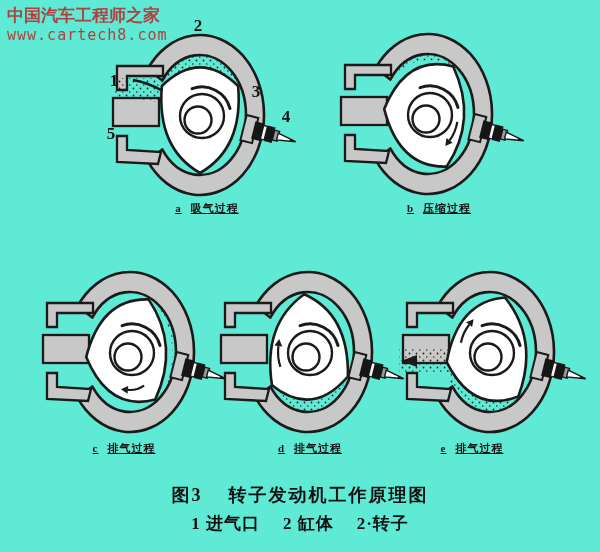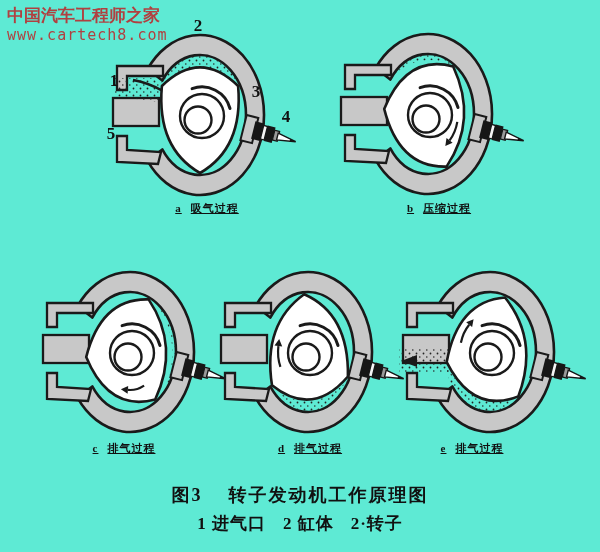--- a/index.html
+++ b/index.html
@@ -9,21 +9,21 @@
   .wm1{font-size:17px;font-weight:700;font-family:"Liberation Serif",serif;}
   .wm2{font-size:15px;font-family:"DejaVu Sans Mono",monospace;letter-spacing:1px;text-align:right;}
   .panel-svg{position:absolute;}
   .panel-label{position:absolute;transform:translateX(-50%);white-space:nowrap;
                font-size:11px;font-weight:700;letter-spacing:1px;text-decoration:underline;}
   .panel-label .ltr{margin-right:9px;font-family:"Liberation Serif",serif;}
   .caption{position:absolute;left:0;width:100%;top:483px;text-align:center;
            font-size:18px;font-weight:700;letter-spacing:2px;}
   .caption .figno{margin-right:26px;margin-top:18px;}
   .legend{position:absolute;left:0;width:100%;top:512px;display:flex;
-          justify-content:center;gap:17px;font-size:17px;font-weight:700;letter-spacing:1px;}
+          justify-content:center;gap:23px;font-size:17px;font-weight:700;letter-spacing:1px;}
   svg text{font-family:"Liberation Serif",serif;font-weight:700;}
 </style>
 </head>
 <body>
 
 <div id="stage">
   <div class="watermark" style="color: rgb(176, 64, 64);">
     <div class="wm1">中国汽车工程师之家</div>
     <div class="wm2">www.cartech8.com</div>
   </div>

